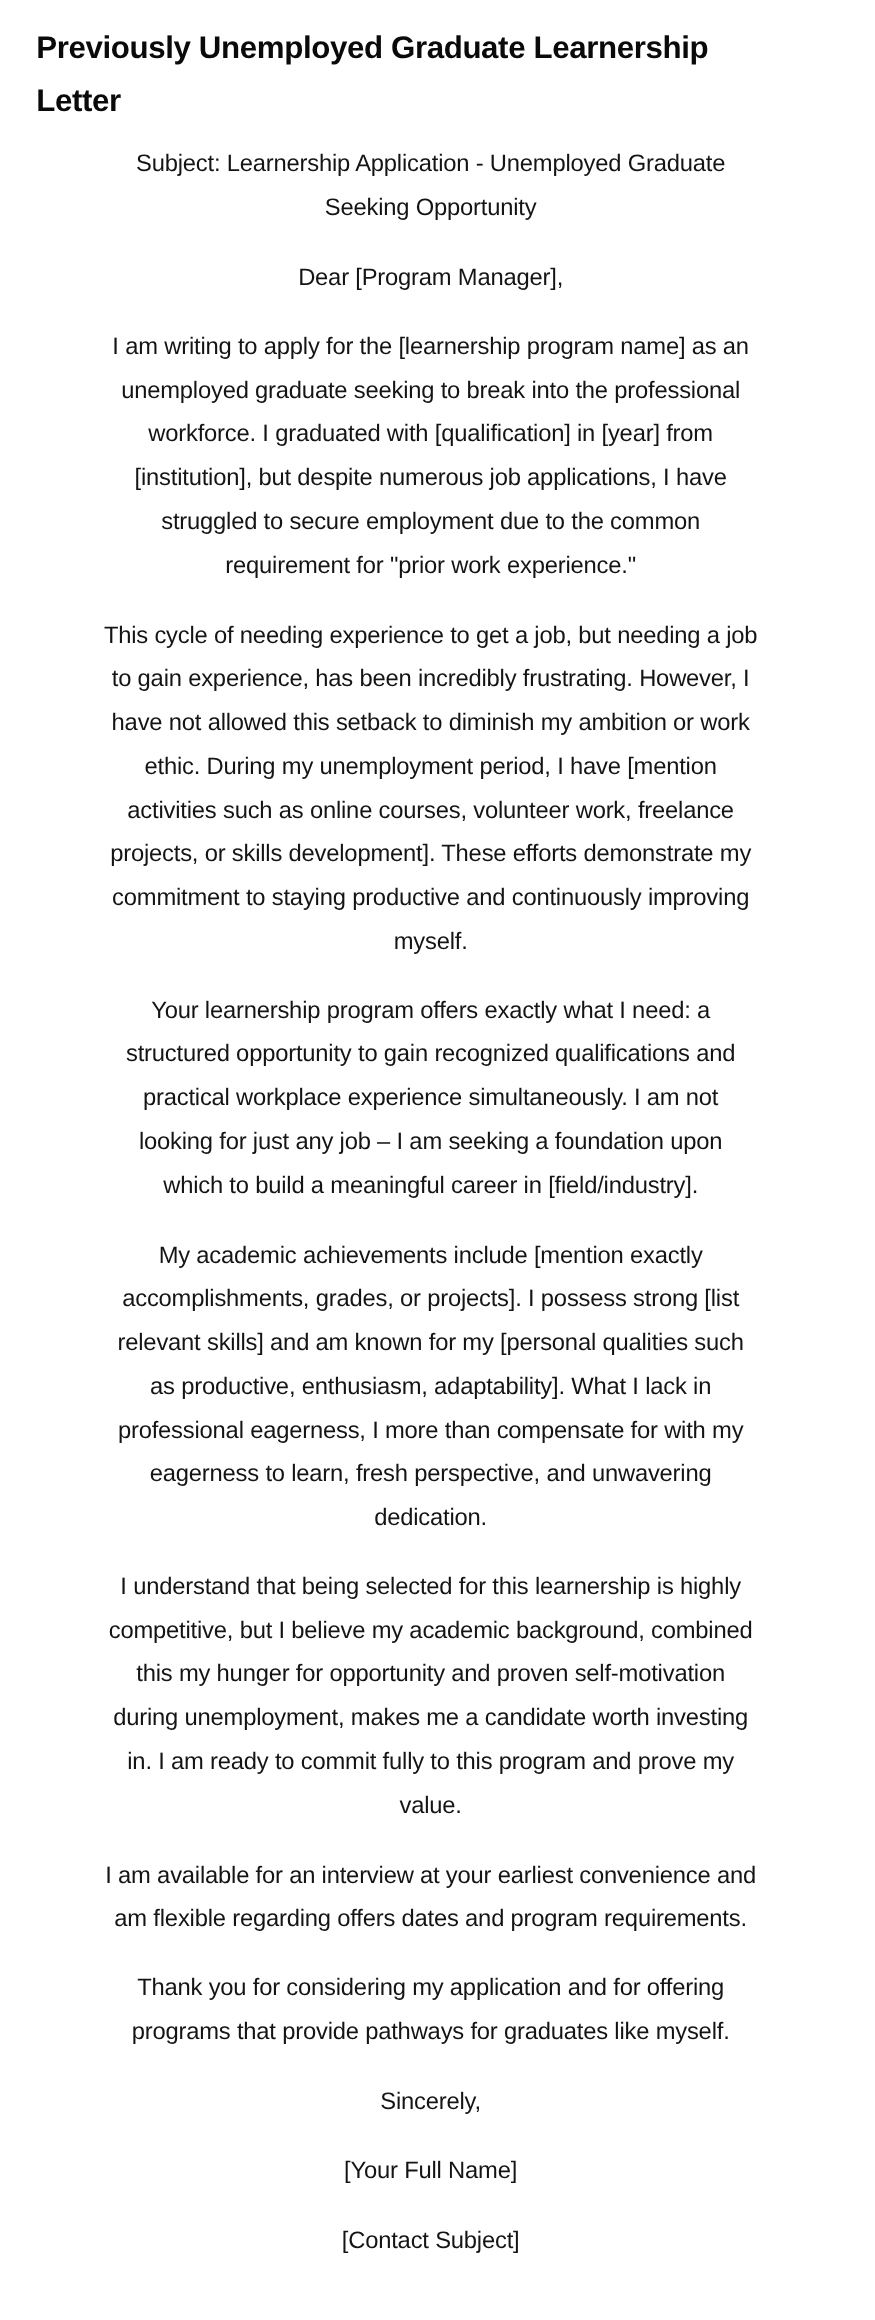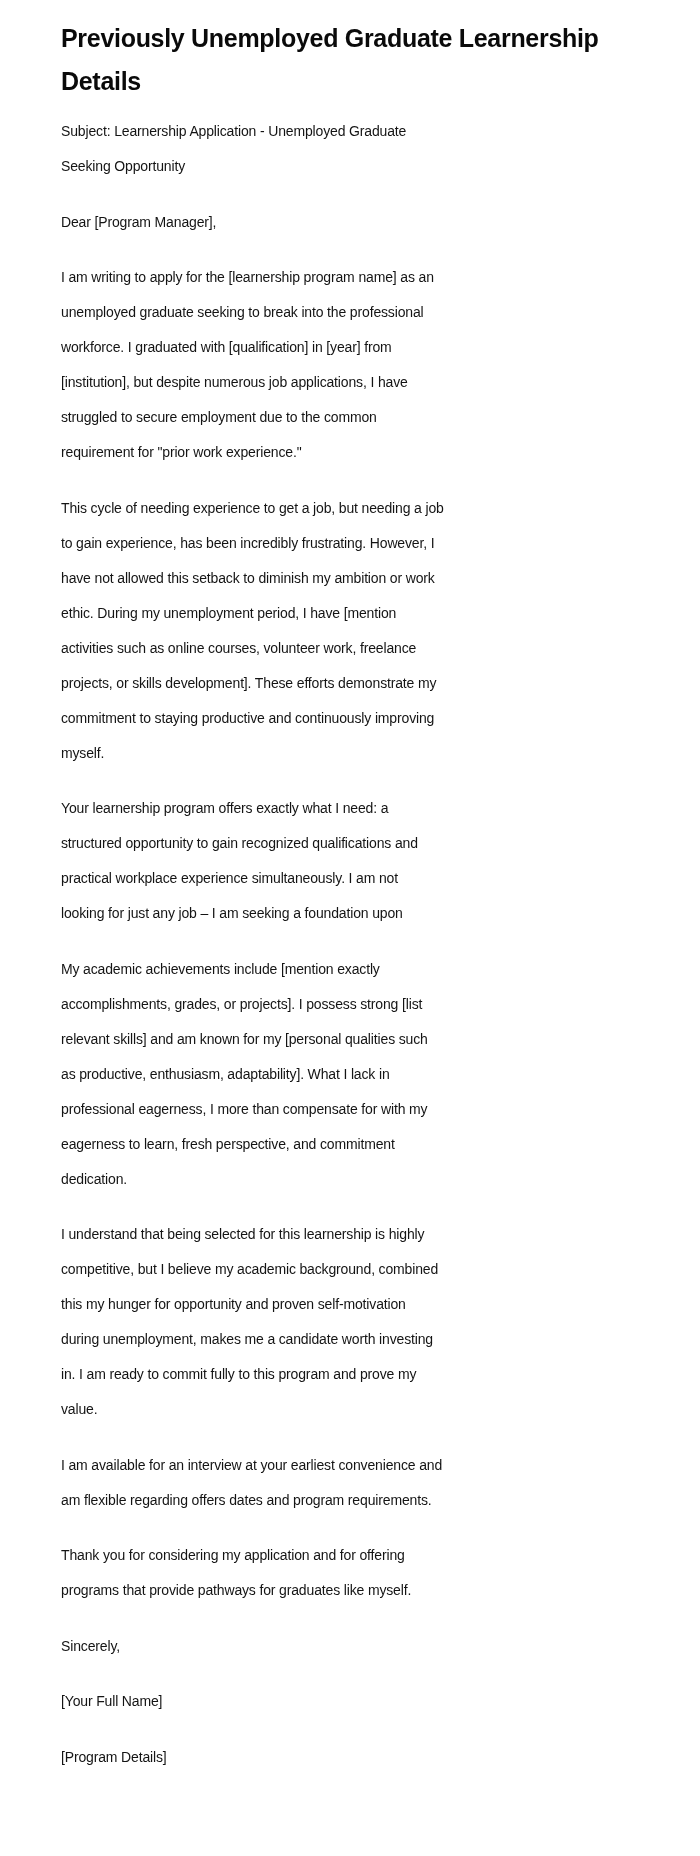--- a/index.html
+++ b/index.html
@@ -9,52 +9,53 @@
   }
   body {
     width: 700px;
     height: 1856px;
     overflow: hidden;
     color: #141414;
     font-family: "Liberation Sans", "DejaVu Sans", sans-serif;
   }
   .page {
     position: relative;
-    padding: 17px 40px 0 61px;
+    padding: 17px 40px 0 29px;
     box-sizing: border-box;
     width: 700px;
   }
   .title {
     margin: 0 0 11px 0;
     font-size: 25px;
     font-weight: 700;
     line-height: 43px;
     letter-spacing: -0.3px;
     color: #0a0a0a;
   }
   .title .line { display: block; white-space: nowrap; }
   .para {
     margin: 0 0 20.5px 0;
-    font-size: 14px;
+    font-size: 19px;
     line-height: 35px;
     letter-spacing: -0.15px;
+    text-align: center;
   }
   .para .line {
     display: block;
     white-space: nowrap;
   }
 </style>
 </head>
 <body>
 
 <div class="page">
 
   <h1 class="title">
     <span class="line">Previously Unemployed Graduate Learnership</span>
-    <span class="line">Details</span>
+    <span class="line">Letter</span>
   </h1>
 
   <p class="para">
     <span class="line">Subject: Learnership Application - Unemployed Graduate</span>
     <span class="line">Seeking Opportunity</span>
   </p>
 
   <p class="para">
     <span class="line">Dear [Program Manager],</span>
   </p>
@@ -77,29 +78,30 @@
     <span class="line">projects, or skills development]. These efforts demonstrate my</span>
     <span class="line">commitment to staying productive and continuously improving</span>
     <span class="line">myself.</span>
   </p>
 
   <p class="para">
     <span class="line">Your learnership program offers exactly what I need: a</span>
     <span class="line">structured opportunity to gain recognized qualifications and</span>
     <span class="line">practical workplace experience simultaneously. I am not</span>
     <span class="line">looking for just any job – I am seeking a foundation upon</span>
+    <span class="line">which to build a meaningful career in [field/industry].</span>
   </p>
 
   <p class="para">
     <span class="line">My academic achievements include [mention exactly</span>
     <span class="line">accomplishments, grades, or projects]. I possess strong [list</span>
     <span class="line">relevant skills] and am known for my [personal qualities such</span>
     <span class="line">as productive, enthusiasm, adaptability]. What I lack in</span>
     <span class="line">professional eagerness, I more than compensate for with my</span>
-    <span class="line">eagerness to learn, fresh perspective, and commitment</span>
+    <span class="line">eagerness to learn, fresh perspective, and unwavering</span>
     <span class="line">dedication.</span>
   </p>
 
   <p class="para">
     <span class="line">I understand that being selected for this learnership is highly</span>
     <span class="line">competitive, but I believe my academic background, combined</span>
     <span class="line">this my hunger for opportunity and proven self-motivation</span>
     <span class="line">during unemployment, makes me a candidate worth investing</span>
     <span class="line">in. I am ready to commit fully to this program and prove my</span>
     <span class="line">value.</span>
@@ -117,16 +119,16 @@
 
   <p class="para">
     <span class="line">Sincerely,</span>
   </p>
 
   <p class="para">
     <span class="line">[Your Full Name]</span>
   </p>
 
   <p class="para">
-    <span class="line">[Program Details]</span>
+    <span class="line">[Contact Subject]</span>
   </p>
 
 </div>
 
 </body></html>

